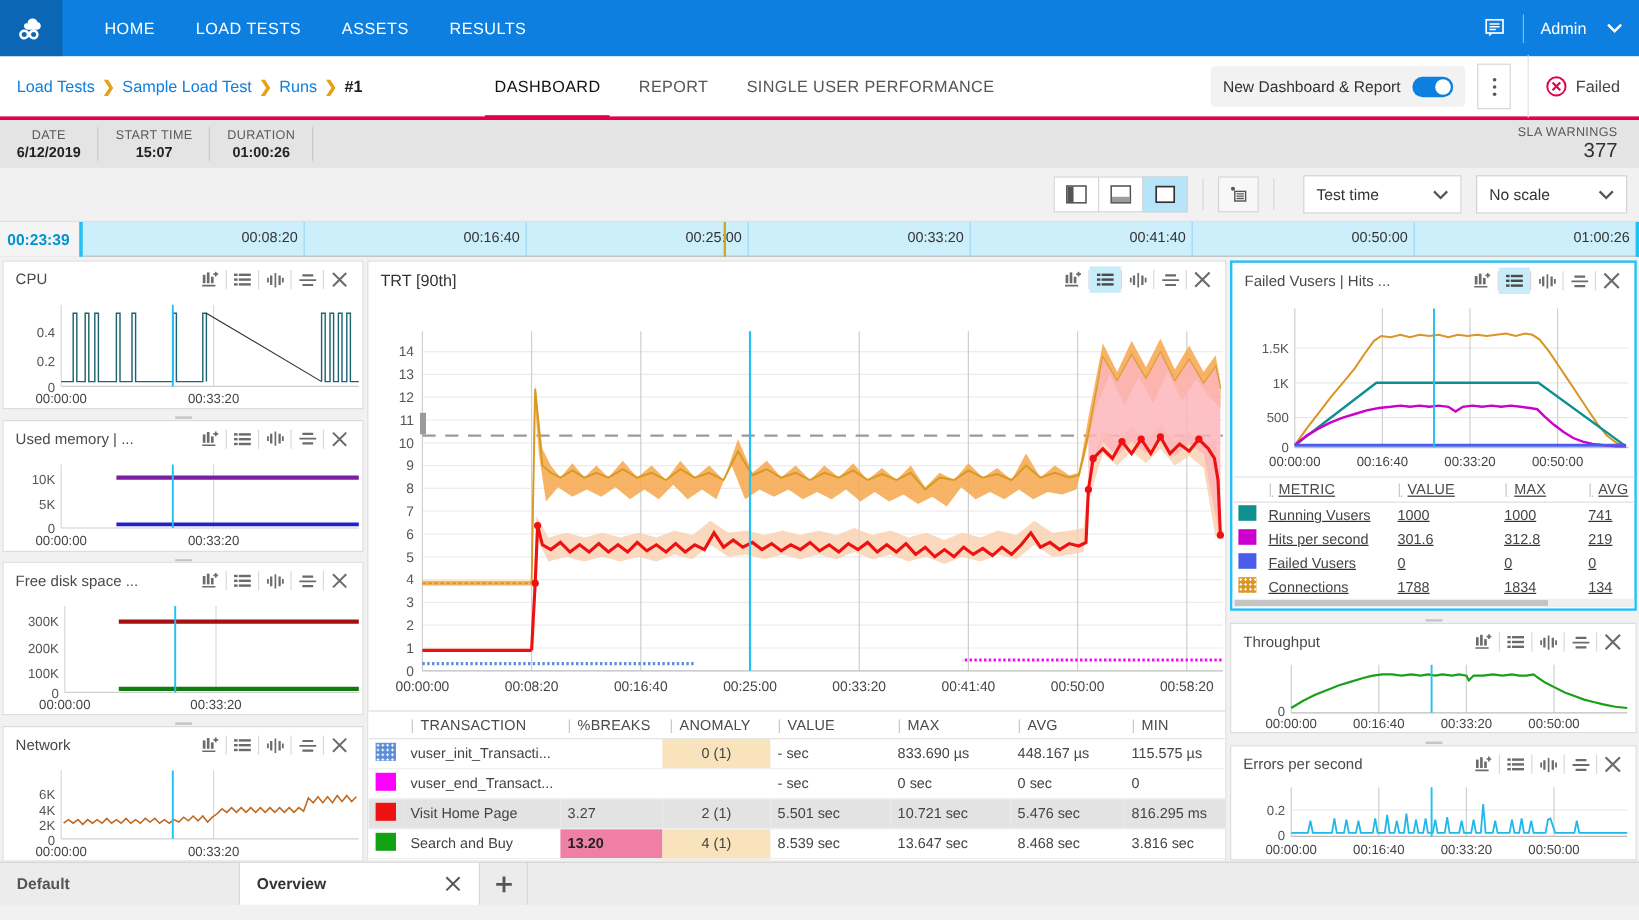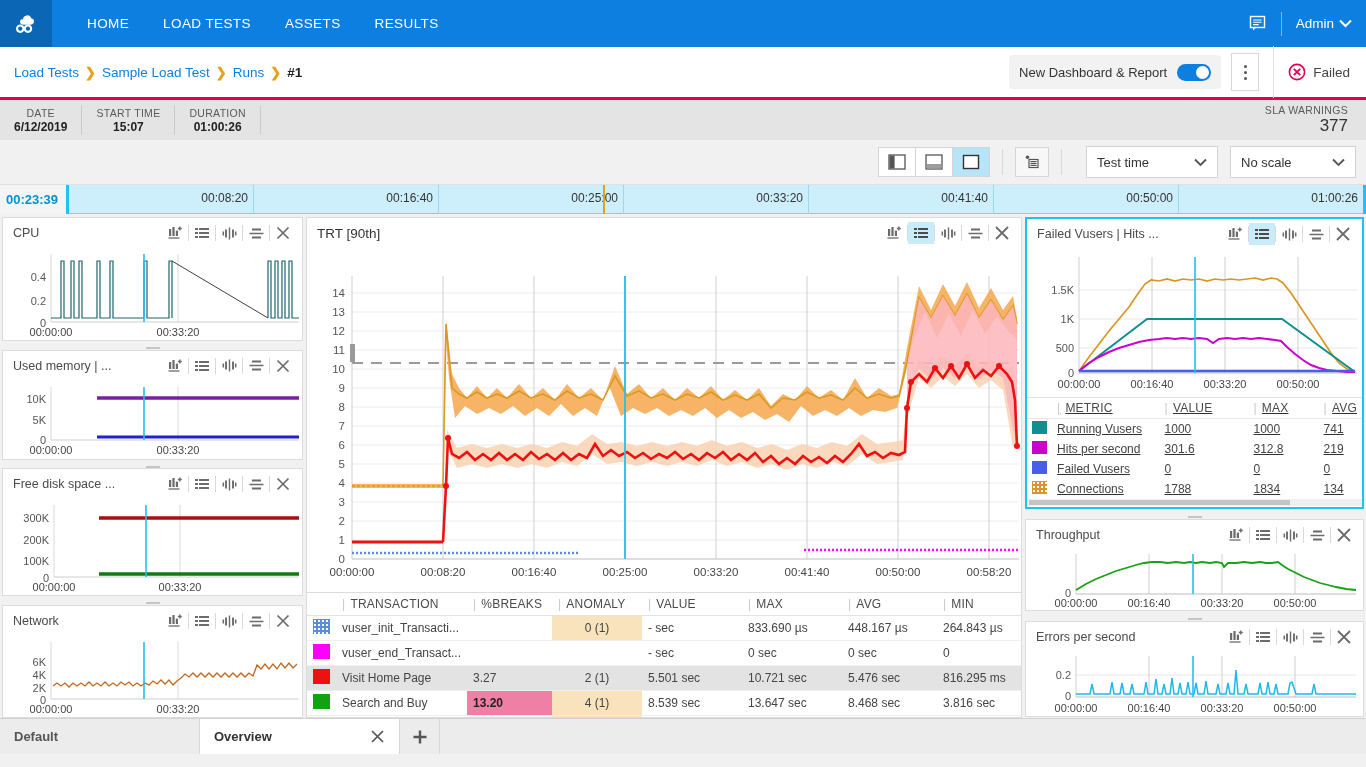--- a/index.html
+++ b/index.html
@@ -20,21 +20,21 @@
     width:52px; height:47px; background:#0b66b5; display:flex;
     align-items:center; justify-content:center;
   }
   .nav-links { display:flex; align-items:center; margin-left:18px; }
   .nav-link {
     color:#fff; font-size:13.5px; letter-spacing:.4px; padding:0 17px;
     height:47px; line-height:47px; cursor:pointer; font-weight:400;
   }
   .nav-right { margin-left:auto; display:flex; align-items:center; padding-right:14px; }
   .nav-divider { width:1px; height:24px; background:rgba(255,255,255,.45); margin:0 14px; }
-  .admin { color:#fff; font-size:13.5px; display:flex; align-items:center; gap:5px; cursor:pointer;justify-content:flex-end;}
+  .admin { color:#fff; font-size:13.5px; display:flex; align-items:center; gap:17px; cursor:pointer;justify-content:flex-end;}
 
   
   .crumbbar {
     height:53px; background:#fff; display:flex; align-items:center;
     border-bottom:3px solid #e5004c; position:relative;
   }
   .crumbs { display:flex; align-items:center; padding-left:14px; gap:6px; }
   .crumb { color:#0d7fe0; font-size:13.5px; cursor:pointer; }
   .crumb.last { color:#222; font-weight:bold; cursor:default;}
   .crumb-sep { color:#e5a11a; font-size:13px; font-weight:bold; }
@@ -203,20 +203,25 @@
   <div class="crumbs">
     <span class="crumb">Load Tests</span>
     <span class="crumb-sep">❯</span>
     <span class="crumb">Sample Load Test</span>
     <span class="crumb-sep">❯</span>
     <span class="crumb">Runs</span>
     <span class="crumb-sep">❯</span>
     <span class="crumb last">#1</span>
   </div>
 
+  <div class="pagetabs">
+    <div class="ptab active">DASHBOARD</div>
+    <div class="ptab">REPORT</div>
+    <div class="ptab">SINGLE USER PERFORMANCE</div>
+  </div>
 
   <div class="crumb-right">
     <div class="toggle-wrap">
       <span class="toggle-label">New Dashboard &amp; Report</span>
       <span class="switch"></span>
     </div>
     <div class="kebab">
       <i></i>
       <i></i>
       <i></i>
@@ -787,21 +792,21 @@
           </thead>
           <tbody>
             <tr>
               <td><span class="swatch" style="background:#5b8ed6;background-image:radial-gradient(#ffffff 32%,transparent 33%);background-size:4px 4px;"></span></td>
               <td>vuser_init_Transacti...</td>
               <td></td>
               <td class="cell-anom" style="text-align:center">0 (1)</td>
               <td>- sec</td>
               <td>833.690 µs</td>
               <td>448.167 µs</td>
-              <td>264.843 µs</td>
+              <td>115.575 µs</td>
             </tr>
             <tr>
               <td><span class="swatch" style="background:#ff00ff"></span></td>
               <td>vuser_end_Transact...</td>
               <td></td>
               <td style="text-align:center"></td>
               <td>- sec</td>
               <td>0 sec</td>
               <td>0 sec</td>
               <td>0</td>

